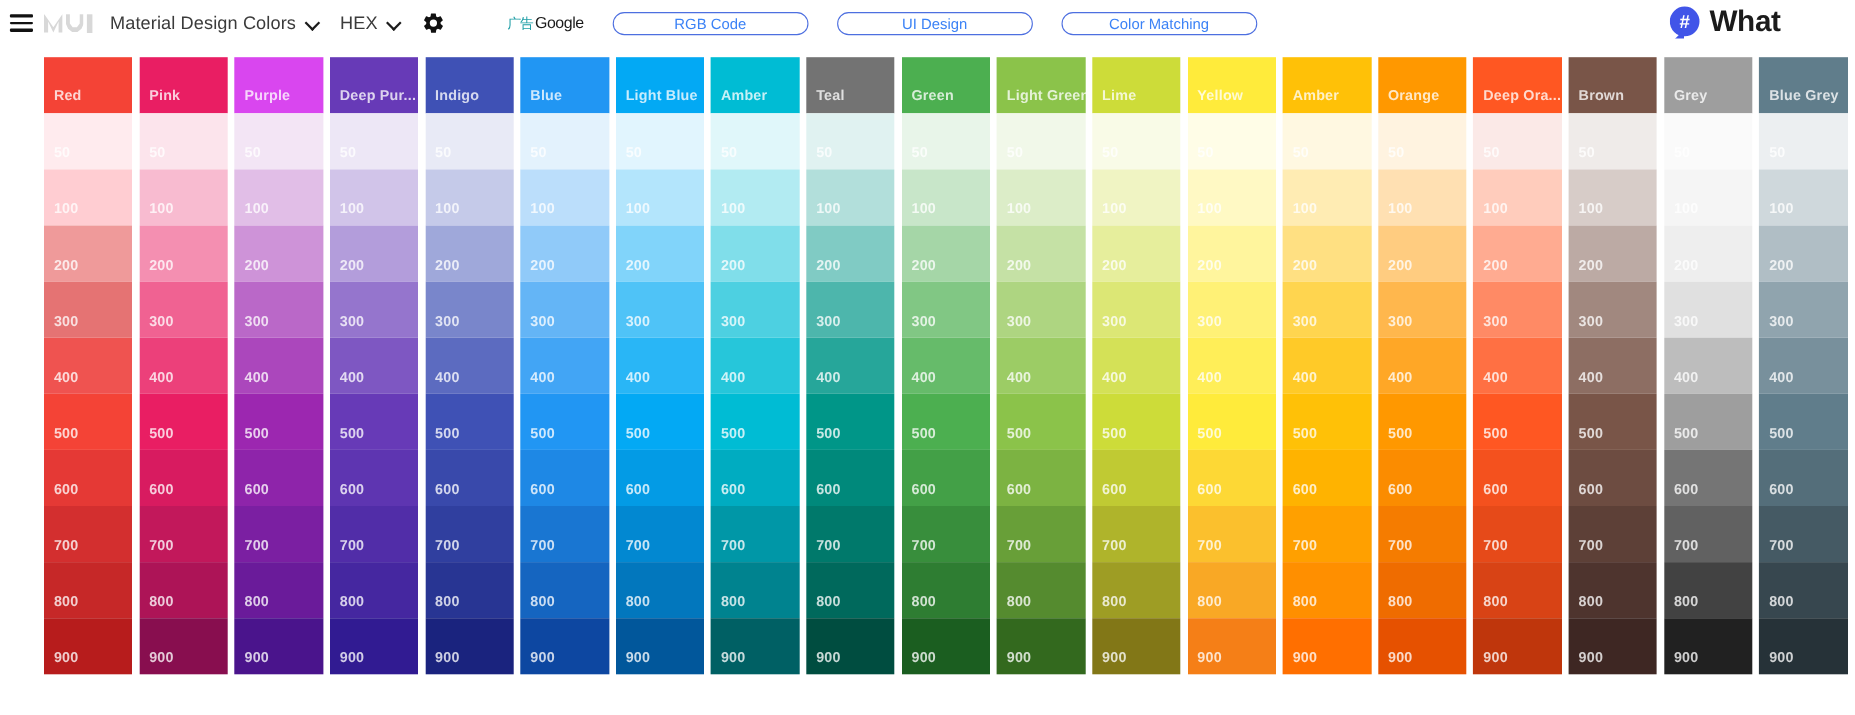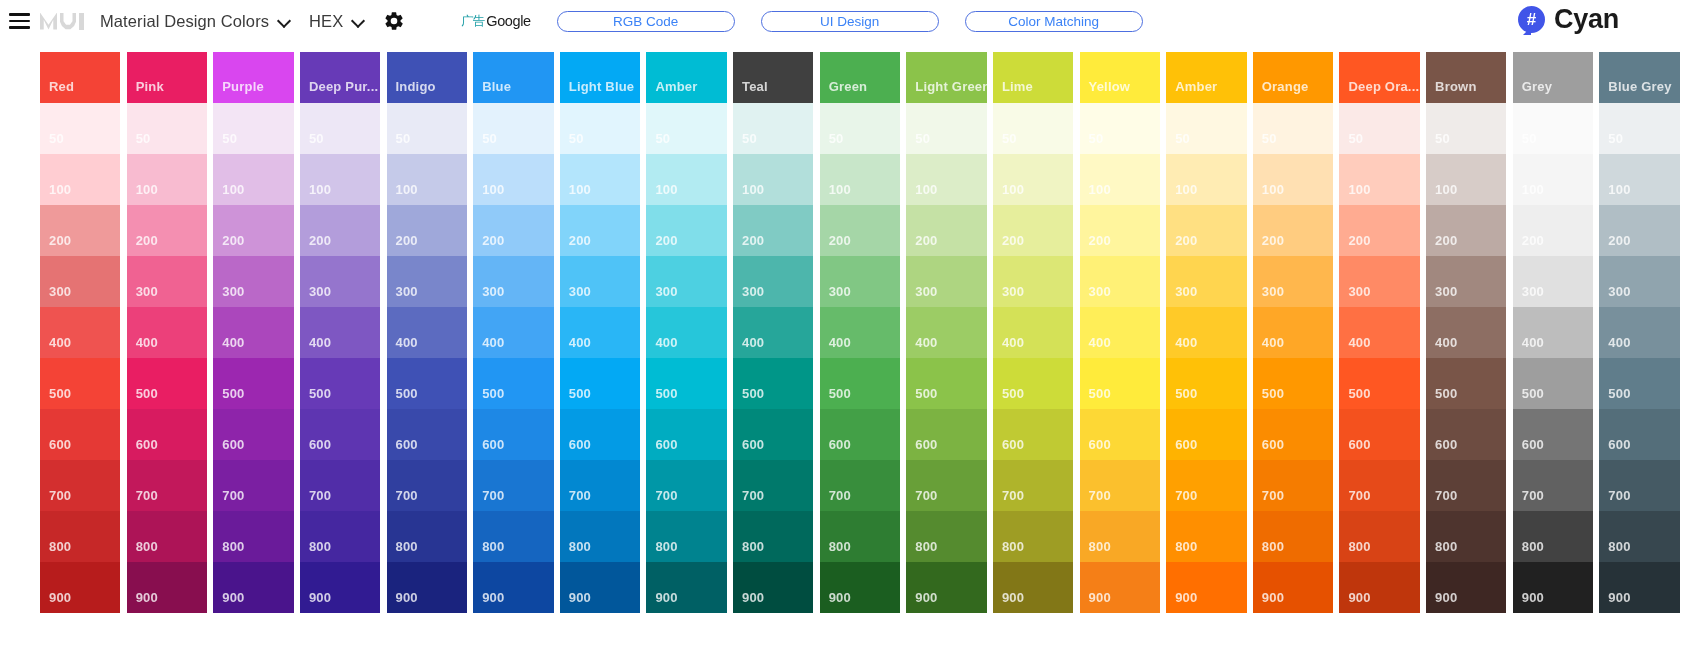--- a/index.html
+++ b/index.html
@@ -158,21 +158,21 @@
       <span class="cn">广告</span>
       <span class="gg">Google</span>
     </div>
     <div class="ad-pill">RGB Code</div>
     <div class="ad-pill">UI Design</div>
     <div class="ad-pill">Color Matching</div>
   </div>
 
   <div id="brand-right">
     <div class="brand-bubble">#</div>
-    <div class="brand-text">Cyan</div>
+    <div class="brand-text">What</div>
   </div>
 </div>
 
 <div id="palette">
     <div class="col">
       <div class="swatch head" style="background: rgb(244, 67, 54);">
         <span class="lbl">Red</span>
       </div>
       <div class="swatch" style="background: rgb(255, 235, 238);">
         <span class="lbl">50</span>
@@ -444,21 +444,21 @@
         <span class="lbl">700</span>
       </div>
       <div class="swatch" style="background: rgb(0, 131, 143);">
         <span class="lbl">800</span>
       </div>
       <div class="swatch" style="background: rgb(0, 96, 100);">
         <span class="lbl">900</span>
       </div>
     </div>
     <div class="col">
-      <div class="swatch head" style="background: #404040; padding-left: 45px;">
+      <div class="swatch head" style="background: #737373; padding-left: 45px;">
         <span class="lbl">Teal</span>
       </div>
       <div class="swatch" style="background: rgb(224, 242, 241);">
         <span class="lbl">50</span>
       </div>
       <div class="swatch" style="background: rgb(178, 223, 219);">
         <span class="lbl">100</span>
       </div>
       <div class="swatch" style="background: rgb(128, 203, 196);">
         <span class="lbl">200</span>

